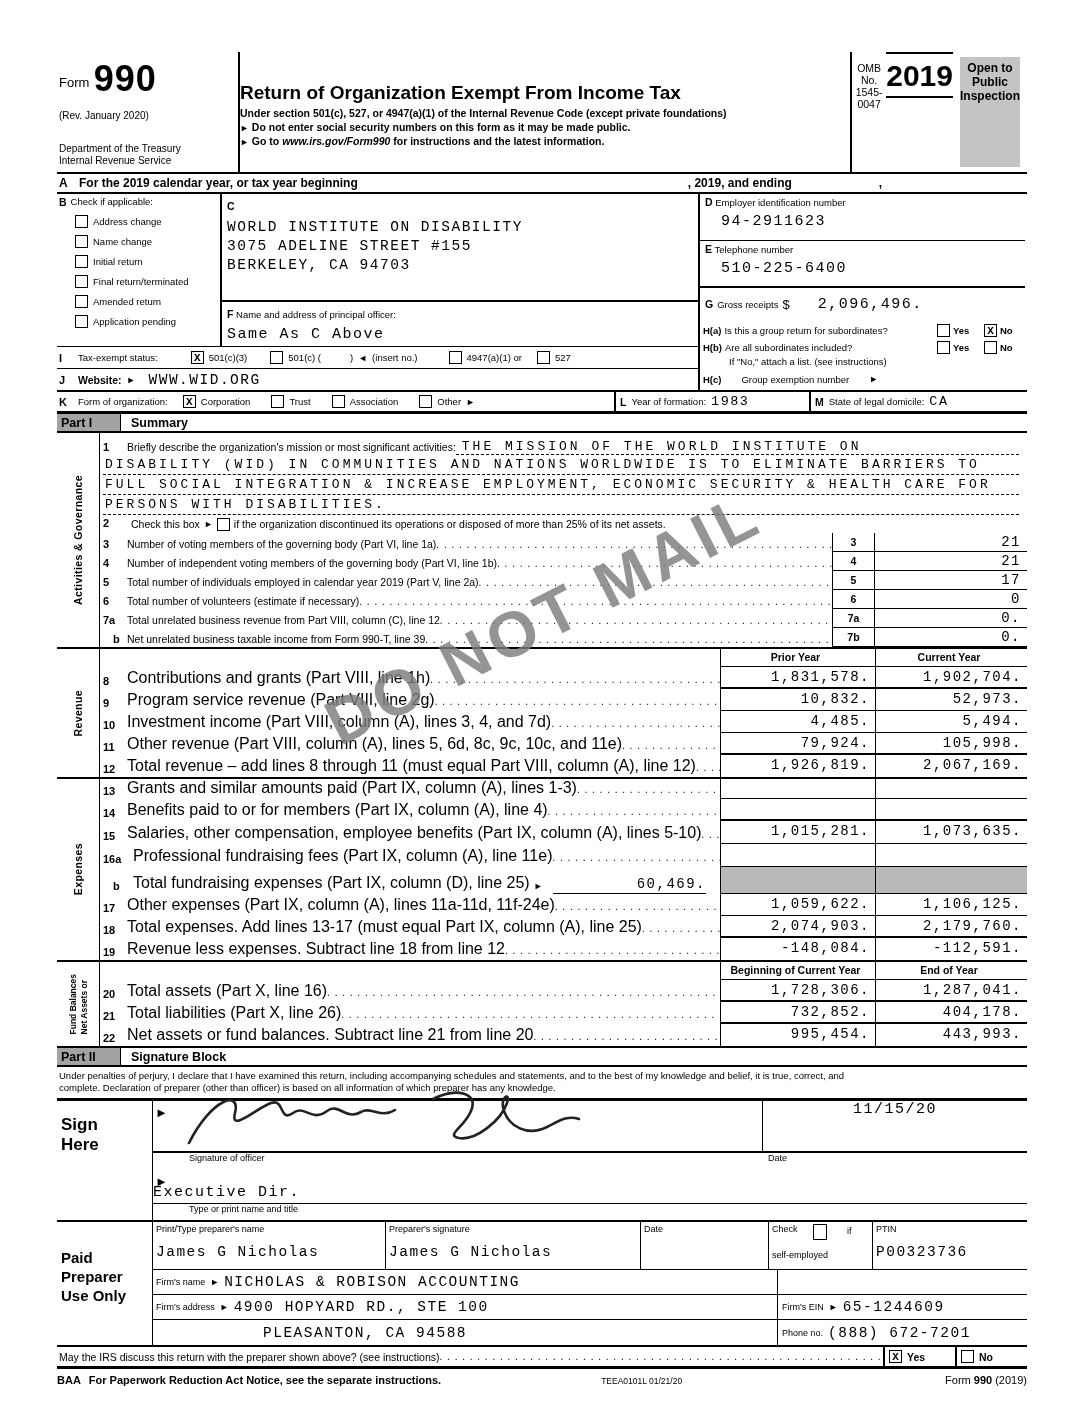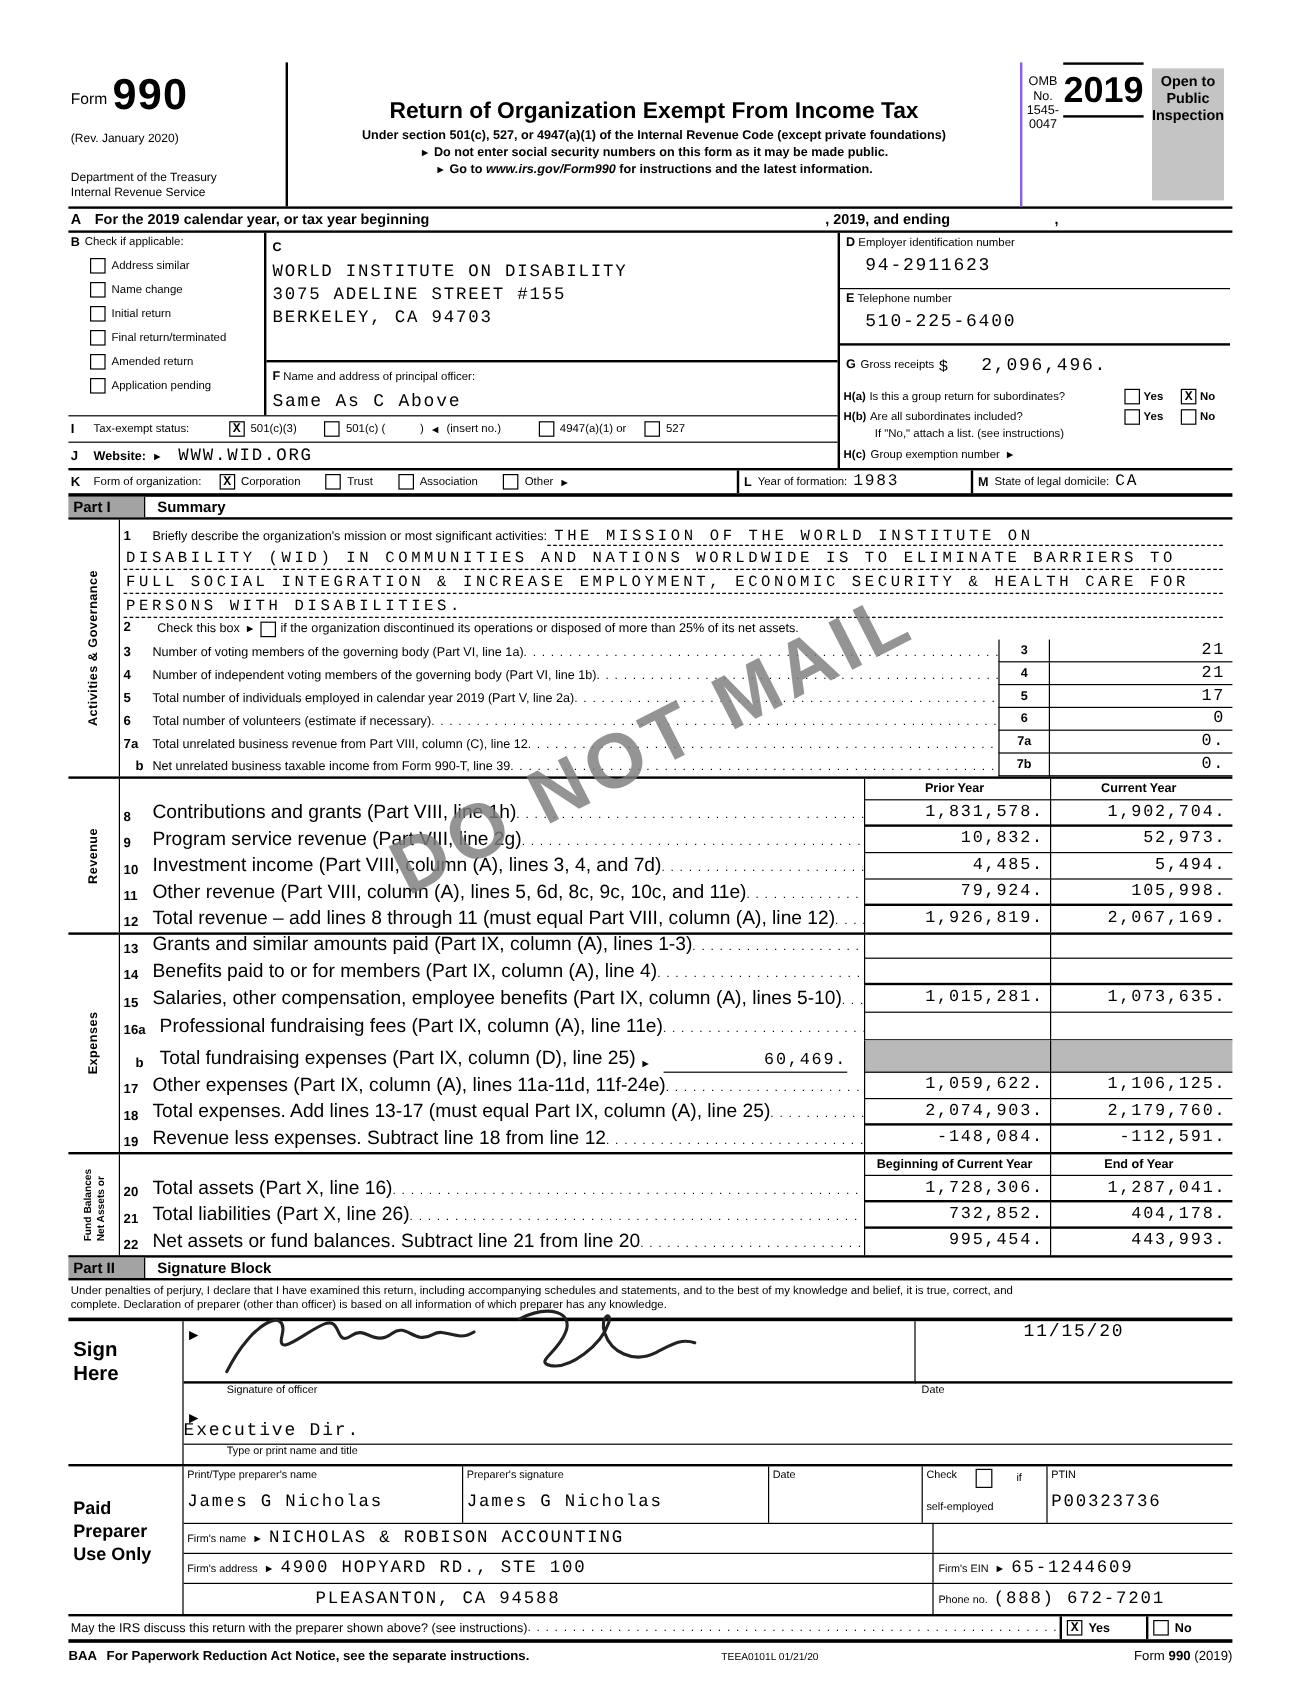--- a/index.html
+++ b/index.html
@@ -11,21 +11,21 @@
   .cb { display:inline-block; width:13px; height:13px; border:1px solid #000;
         font:bold 11px/12px "Liberation Mono",monospace; text-align:center; background:#fff; flex:none; }
   .ar { font-size:9px; }
   
   .hdr { display:flex; border-bottom:2px solid #000; height:122px; }
   .hdr-left { width:183px; border-right:2px solid #000; padding:6px 2px 0 2px; }
   .formword { font-size:13px; }
   .formnum { font-size:36px; font-weight:bold; letter-spacing:1px; vertical-align:-4px; }
   .rev { font-size:10px; margin-top:10px; }
   .dept { font-size:10px; margin-top:22px; line-height:12px; }
-  .hdr-mid { flex:1; text-align:center; padding-top:30px; border-right:2px solid #8b5cf6; }
+  .hdr-mid { flex:1; padding-top:30px; border-right:2px solid #000000; }
   .title { font-size:19px; font-weight:bold; }
   .subtitle { font-size:10.5px; font-weight:bold; margin-top:3px; }
   .note { font-size:10.5px; font-weight:bold; margin-top:2px; }
   .note:first-of-type { margin-top:8px; }
   .site { font-style:italic; }
   .hdr-right { width:175px; display:flex; flex-direction:row; }
   .omb { font-size:10.5px; text-align:center; padding-top:10px; height:34px; }
   .yr { border-top:2px solid #000; border-bottom:2px solid #000; font-size:30px; font-weight:bold;
         text-align:center; line-height:44px; height:46px; }
   .open { background:#c4c4c4; margin:5px 7px; text-align:center; font-weight:bold; font-size:12px;
@@ -52,21 +52,21 @@
   .d-row { padding:2px 5px; border-bottom:1px solid #000; height:47px; }
   .e-row { padding:2px 5px; border-bottom:2px solid #000; height:47px; }
   .idval { font-size:15px; margin:5px 0 0 16px; }
   .g-row { height:32px; display:flex; align-items:center; padding:0 5px; gap:4px; }
   .h-box { flex:1; padding:2px 3px; display:flex; flex-direction:column; }
   .hrow { display:flex; align-items:center; gap:3px; height:17px; }
   .hrow .q { flex:1; }
   .hrow .yn { width:28px; font-weight:bold; }
   .hrow .yn2 { width:22px; font-weight:bold; }
   .hnote { padding-left:26px; height:14px; }
-  .hc-row { display:flex; gap:4px; margin-top:auto; height:18px; align-items:center; }
+  .hc-row { display:flex; gap:20px; margin-top:auto; height:18px; align-items:center; }
   .ltr { font-weight:bold; font-size:10.5px; }
   
   .row-k { display:flex; border-bottom:3px solid #000; height:22px; align-items:center; font-size:9.5px; gap:5px; }
   .row-k .lt { width:16px; padding-left:2px; font-weight:bold; font-size:11px; }
   .kcell { border-left:2px solid #000; height:100%; display:flex; align-items:center; gap:5px; padding-left:4px; }
   
   .pbar { display:flex; border-bottom:2px solid #000; height:19px; font-weight:bold; font-size:12.5px; align-items:stretch; }
   .ptab { width:64px; background:#a3a3a3; border-right:1px solid #000; padding-left:4px; line-height:18px; }
   .ptitle { padding-left:10px; line-height:18px; }
   
@@ -196,21 +196,21 @@
   <div class="midgrid">
     <div class="mid-left">
       <div class="bc">
         <div class="col-b">
           <div class="hd">
             <span class="ltr">B</span>
             <span>Check if applicable:</span>
           </div>
           <div class="bopt">
               <span class="cb"></span>
-              <span>Address similar</span>
+              <span>Address change</span>
             </div>
           <div class="bopt">
               <span class="cb"></span>
               <span>Name change</span>
             </div>
           <div class="bopt">
               <span class="cb"></span>
               <span>Initial return</span>
             </div>
           <div class="bopt">

